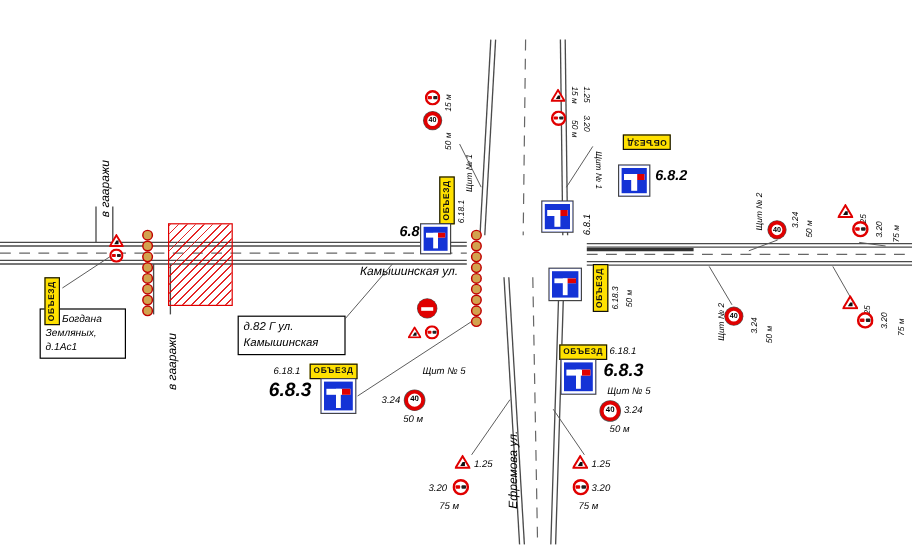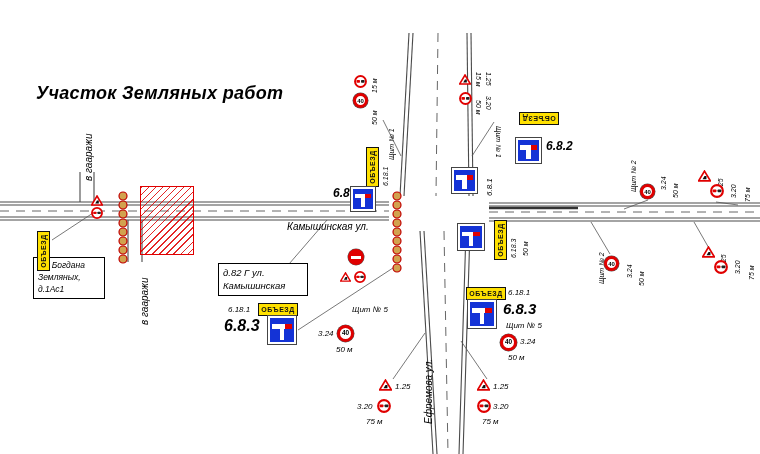--- a/index.html
+++ b/index.html
@@ -10,21 +10,21 @@
   .t7{font-size:7px;}
   .t8{font-size:8px;}
   .t10{font-size:10px;}
   .big{font-weight:bold;font-size:16px;text-align:center;}
   .med{font-weight:bold;font-size:12px;}
   .title{font-weight:bold;font-size:18px;letter-spacing:.3px;}
   .rot270{transform:rotate(-90deg);transform-origin:0 0;}
   .rot90{transform:rotate(90deg);transform-origin:0 0;}
   .abox{position:absolute;border:1px solid #000;background:#fff;font-style:italic;
         font-size:8.5px;line-height:1.4;padding:2px 4px;}
-  .abox.md{font-size:9.5px;margin-left:20px;}
+  .abox.md{font-size:9.5px;}
   .plate{position:absolute;box-sizing:border-box;width:40px;background:#ffe100;border:1.5px solid #111;
          color:#111;font-weight:bold;font-size:7px;letter-spacing:.5px;text-align:center;
          padding:2px 0;line-height:1;}
   .plate.rotl{transform:rotate(-90deg);transform-origin:0 0;}
   .plate.rot180{transform:rotate(180deg);}
   .bsign{position:absolute;box-sizing:border-box;background:#1433d6;border:2px solid #fff;
          box-shadow:0 0 0 1px #444;}
   .bsign i{position:absolute;display:block;}
   .bsign .h{left:2px;right:2px;top:26%;height:20%;background:#fff;}
   .bsign .v{left:40%;width:20%;top:26%;bottom:2px;background:#fff;}
@@ -105,24 +105,23 @@
         <circle cx="397" cy="232" r="4"></circle>
         <circle cx="397" cy="241" r="4"></circle>
       <circle cx="397" cy="250" r="4"></circle>
         <circle cx="397" cy="259" r="4"></circle>
         <circle cx="397" cy="268" r="4"></circle>
     </g>
   </svg>
 
   <div class="workzone" style="left:140px;top:186px;width:52px;height:67px"></div>
 
-  <div class="t title" style="left:36px;top:84px">Участок Земляных работ</div>
   <div class="t t10 rot270" style="left:84px;top:181px">в гааражи</div>
   <div class="t t10 rot270" style="left:140px;top:325px">в гааражи</div>
-  <div class="t t10" style="left:287px;top:222px">Камышинская ул.</div>
+  <div class="t t10" style="left:300px;top:222px">Камышинская ул.</div>
   <div class="t t10 rot270" style="left:424px;top:424px">Ефремова ул.</div>
 
   <div class="abox" style="left:33px;top:257px;width:62px">
     <div>ул. Богдана</div>
     <div>Земляных,</div>
     <div>д.1Ас1</div>
   </div>
   <div class="abox md" style="left:198px;top:263px;width:80px">
     <div>д.82 Г ул.</div>
     <div>Камышинская</div>

